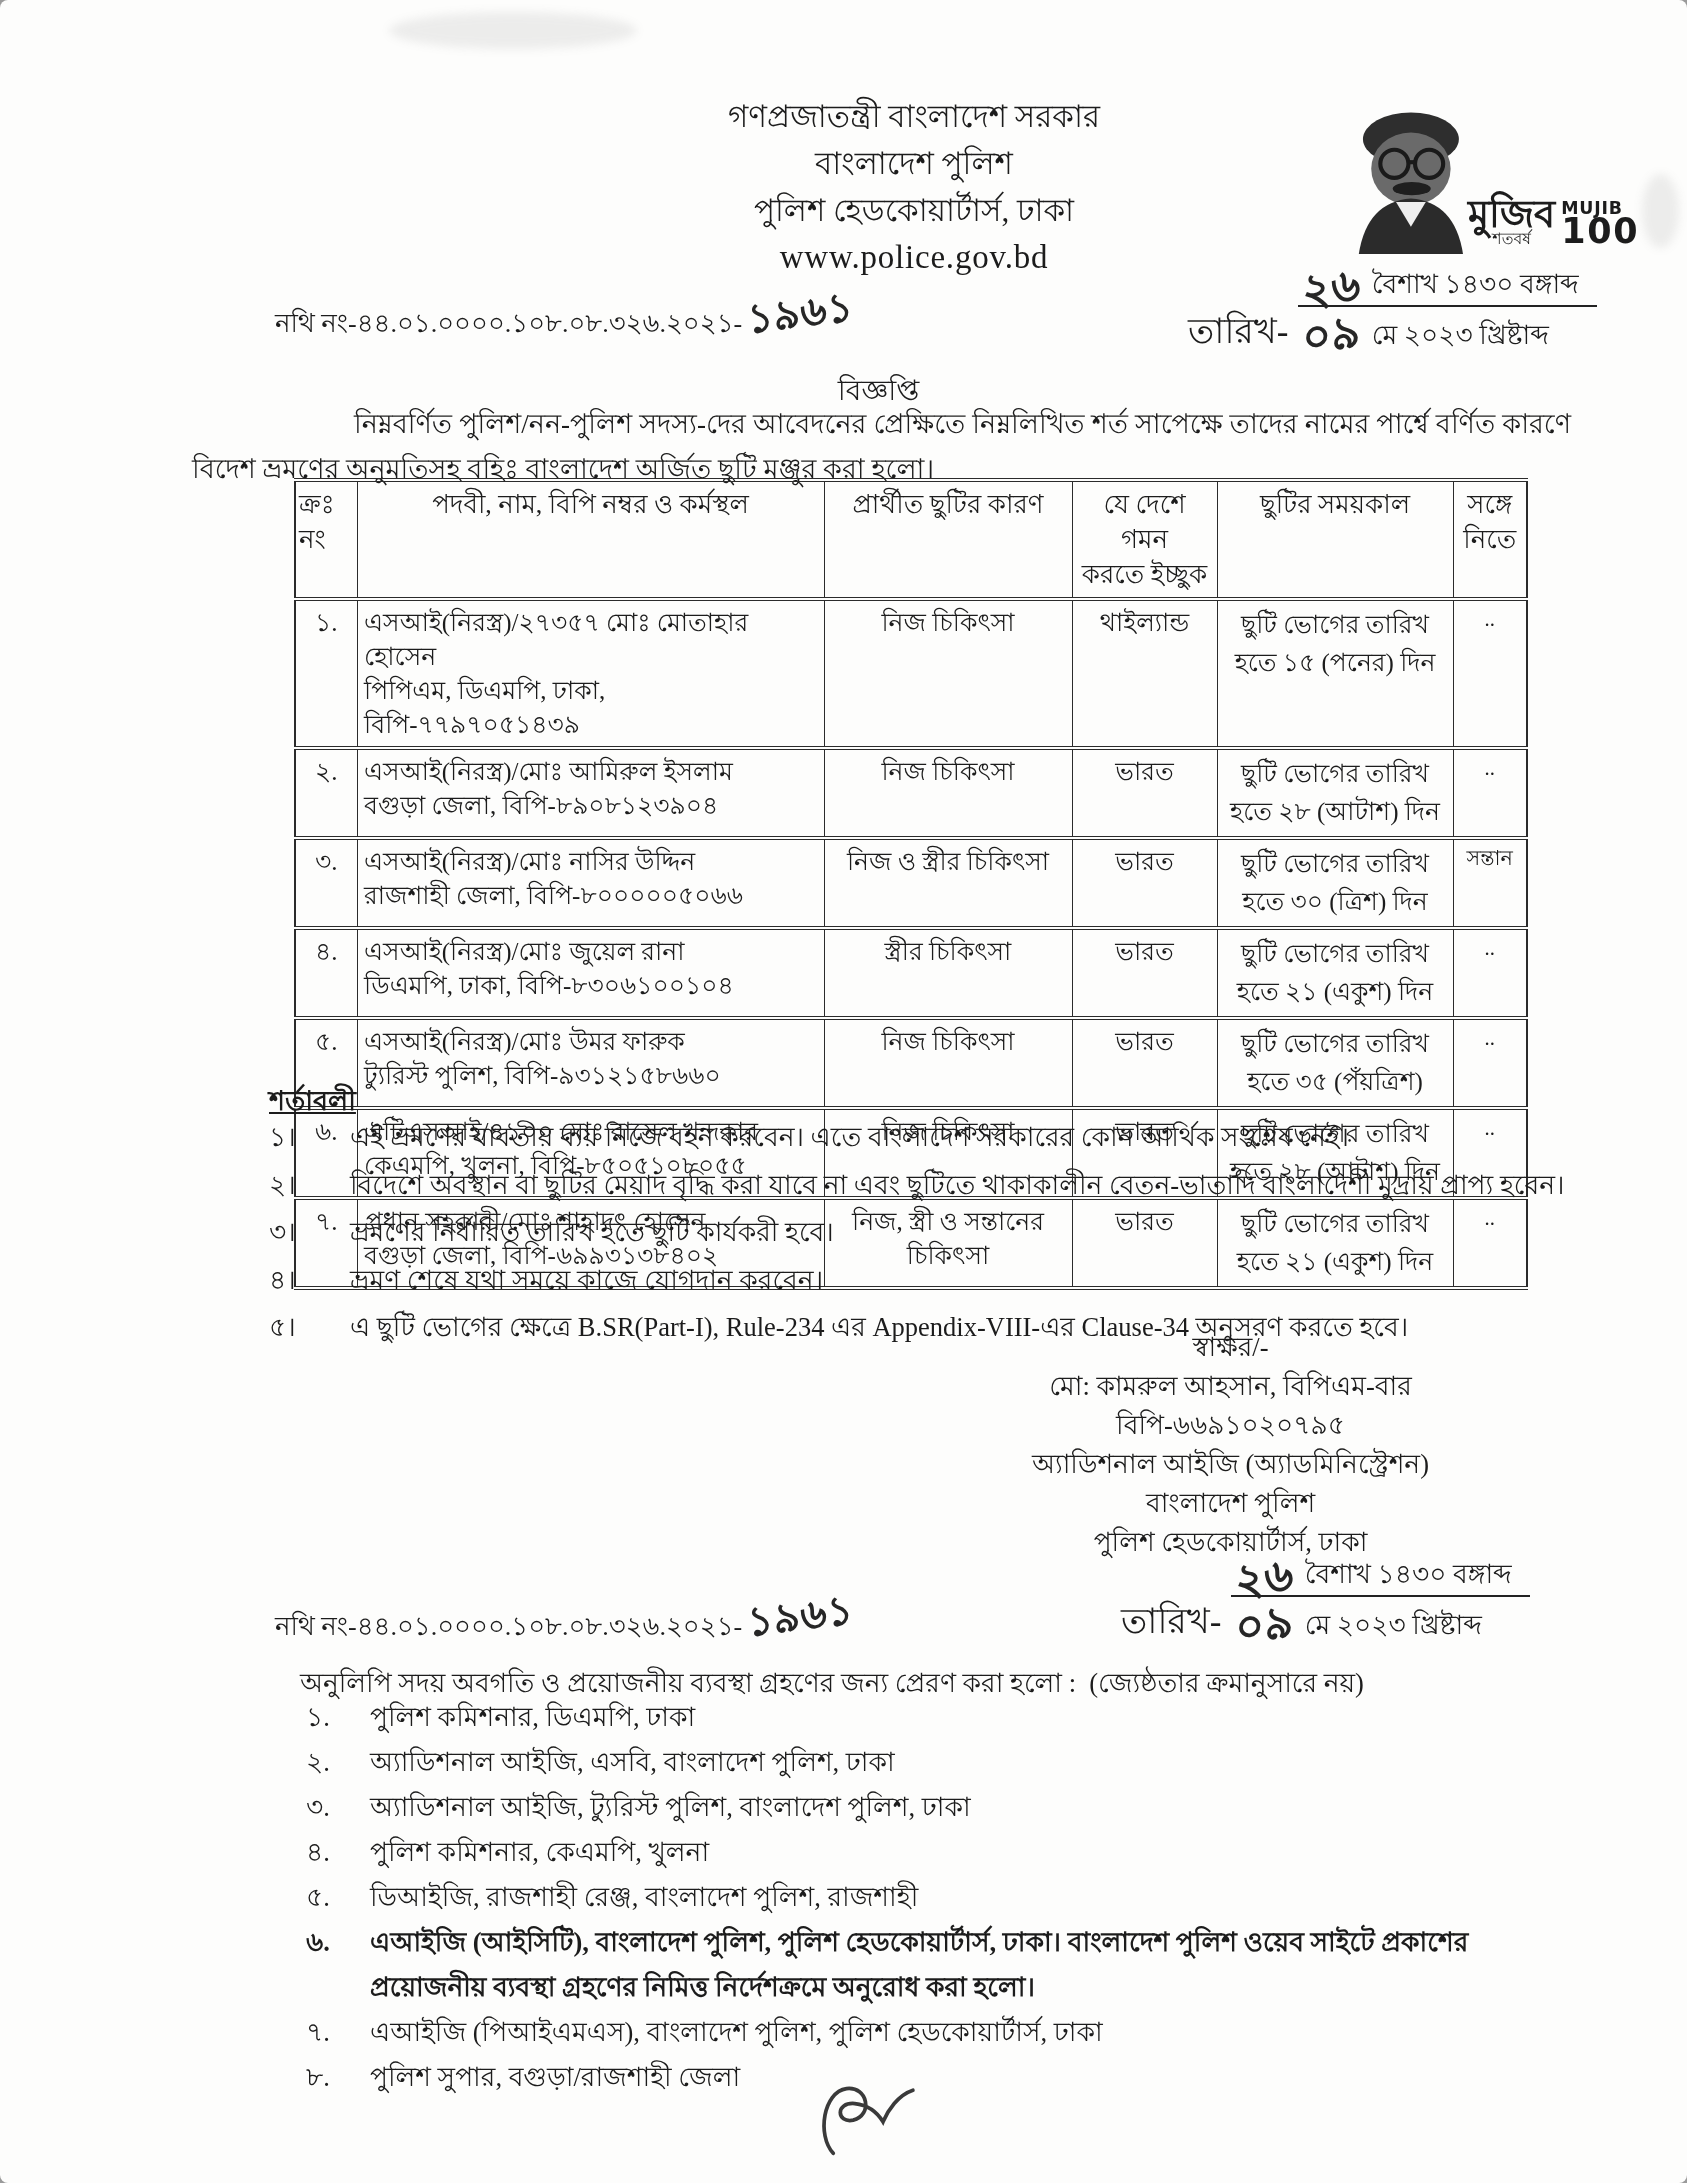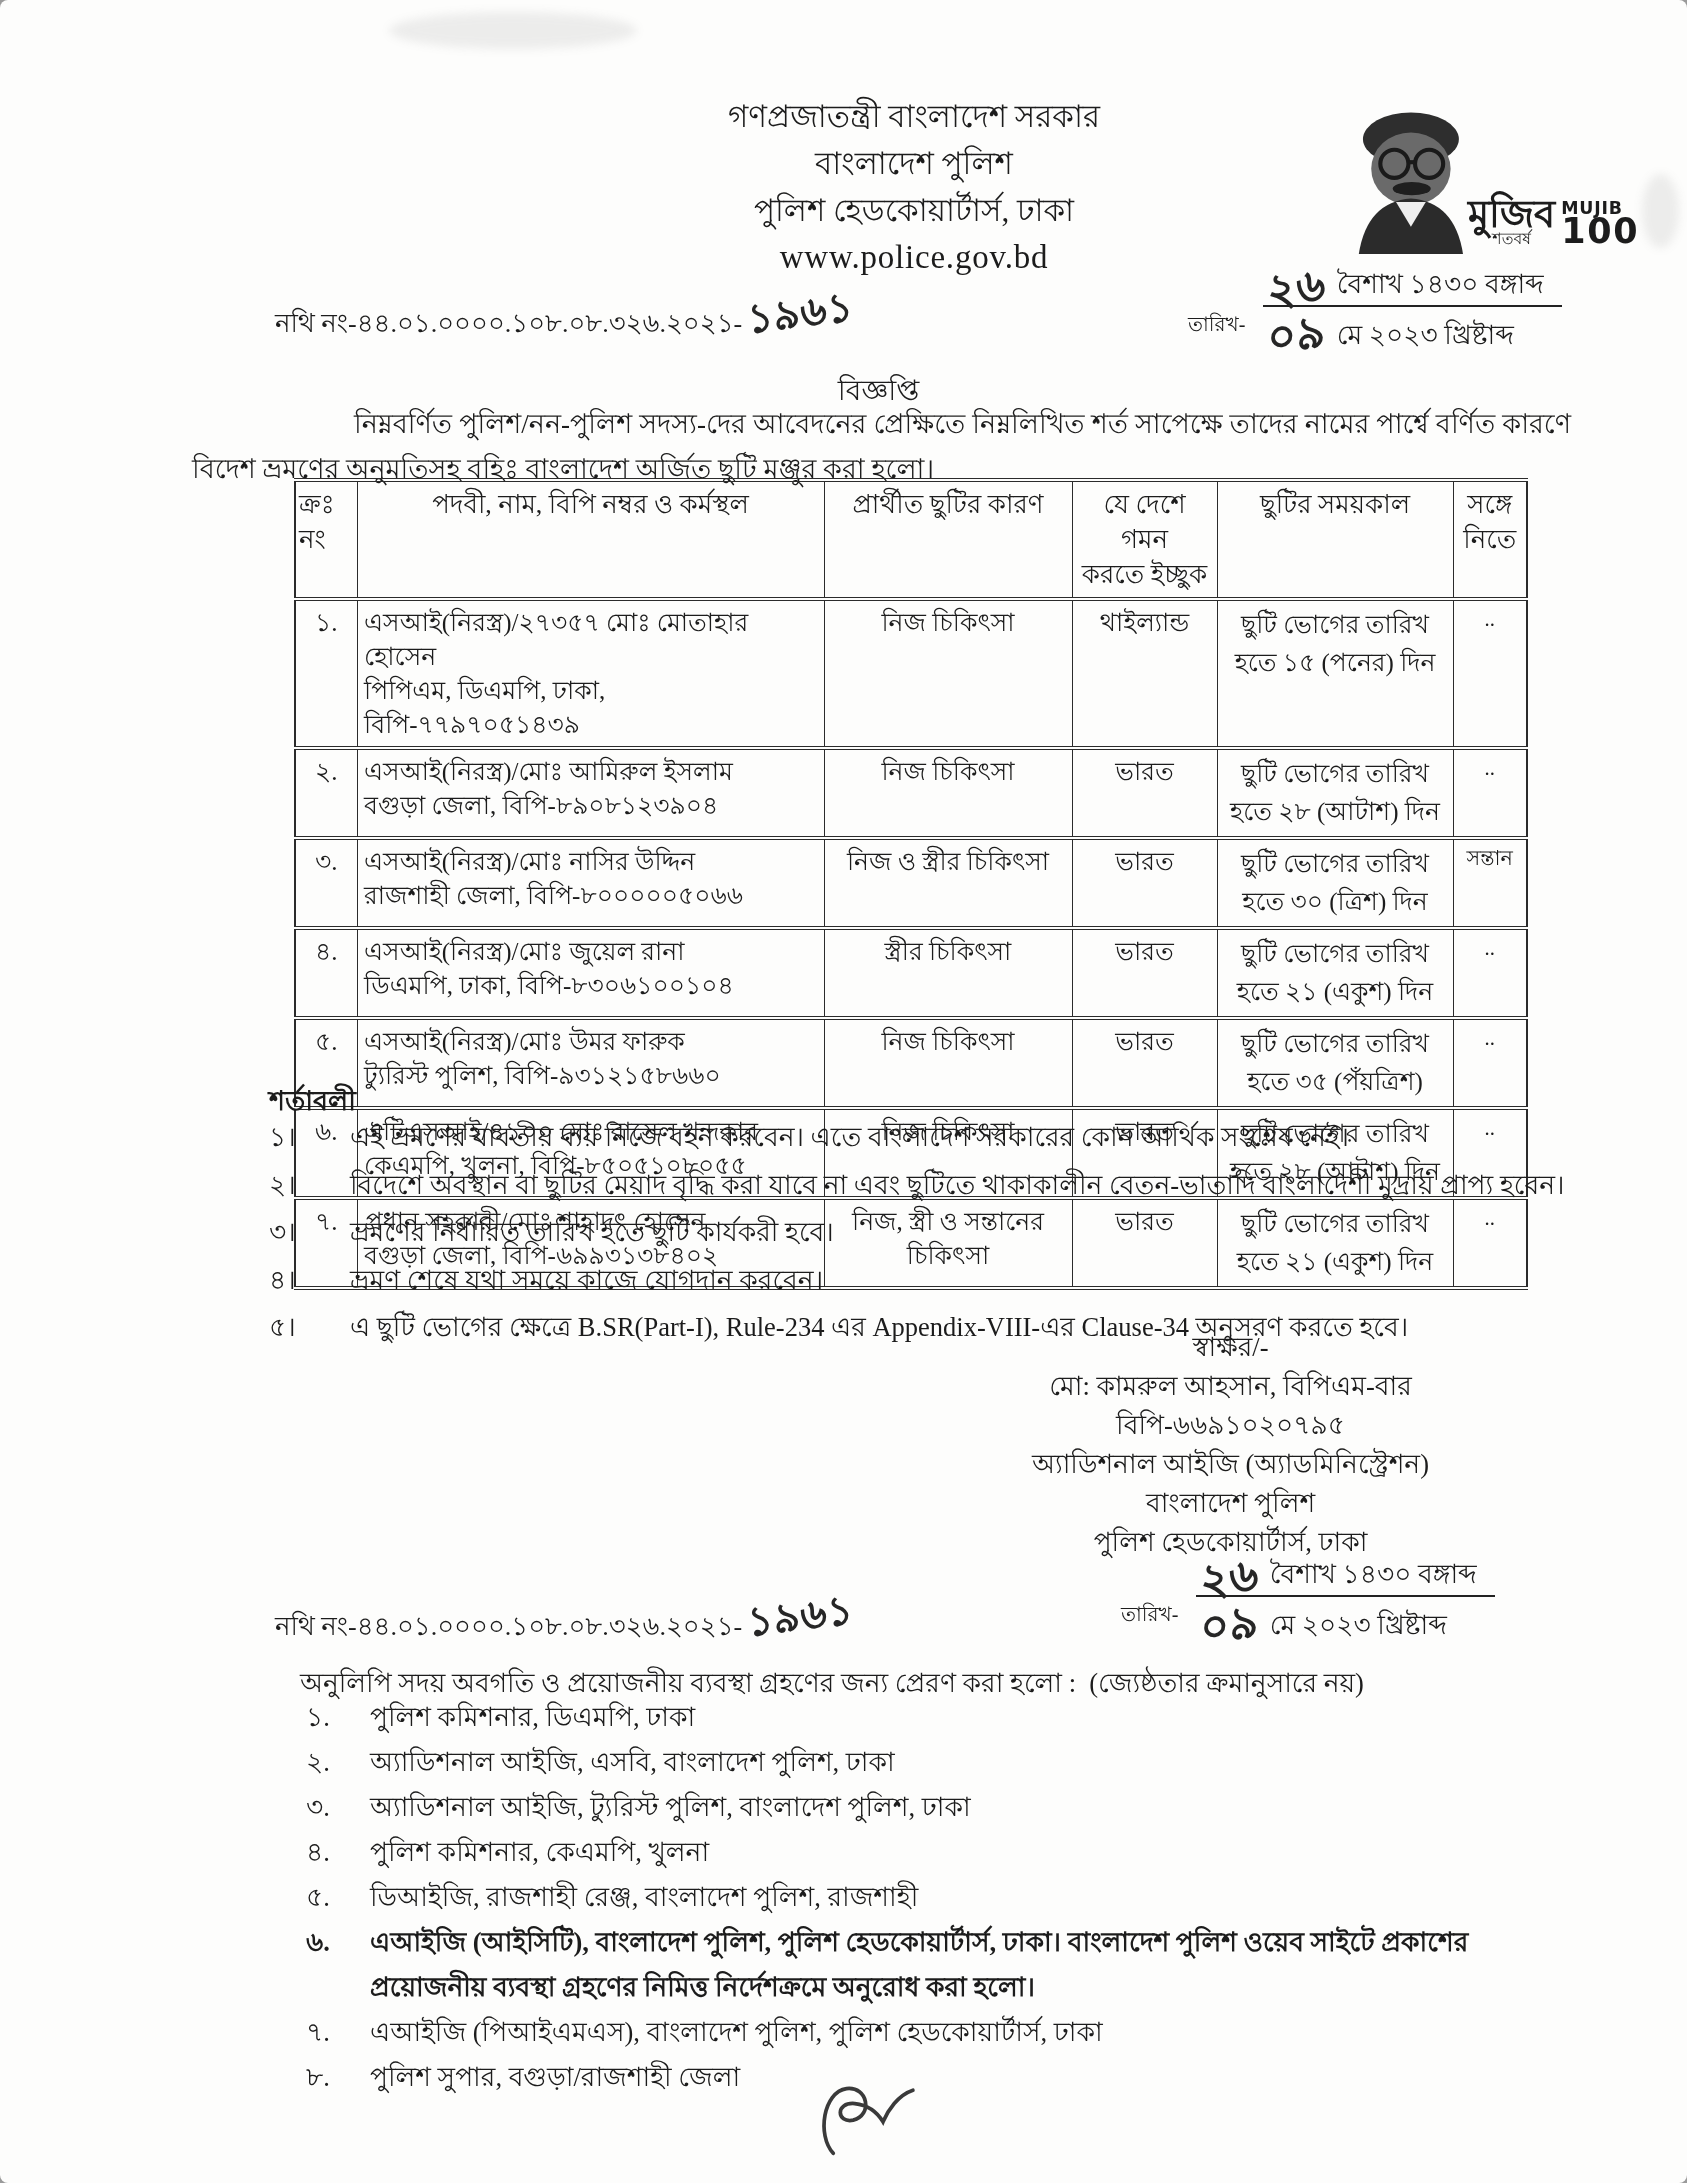--- a/index.html
+++ b/index.html
@@ -24,21 +24,21 @@
   .logo-bn .small{font-size:15.7px;line-height:16.5px;}
   .logo-en{display:flex;flex-direction:column;align-items:flex-start;margin-left:6px;}
   .logo-en .en{font-family:"DejaVu Sans","Liberation Sans",sans-serif;font-weight:bold;font-size:17.4px;line-height:16.5px;letter-spacing:0.8px;}
   .logo-en .num{font-family:"DejaVu Sans","Liberation Sans",sans-serif;font-weight:bold;font-size:35px;line-height:31px;letter-spacing:1.7px;}
   
   .file-line{font-size:26px;white-space:nowrap;}
   .hand{display:inline-block;font-size:41px;font-weight:600;color:#262626;
         transform:rotate(-7deg) skewX(-5deg);line-height:1;}
   .file-line .hand{position:relative;top:-5px;margin-left:5px;}
   .dateblock{display:flex;align-items:center;}
-  .date-label{font-size:20px;margin-right:18px;position:relative;top:19px;}
+  .date-label{font-size:35px;margin-right:10px;position:relative;top:26px;}
   .frac{display:flex;flex-direction:column;}
   .frac-top,.frac-bot{display:flex;align-items:flex-end;white-space:nowrap;font-size:26.5px;}
   .frac-top{border-bottom:2.5px solid #222;padding:0 18px 1.7px 3.3px;}
   .frac-bot{padding:1.7px 18px 0 3.3px;}
   .frac .hand{font-size:45px;margin-right:11.6px;position:relative;top:5px;}
   .frac-top .hand{top:8.3px;}
   
   .notice-title{left:192px;top:372px;width:1373px;text-align:center;font-size:28px;}
   .notice-body{left:192px;top:402px;width:1379px;text-align:justify;text-indent:162px;font-size:27px;line-height:45px;}
   
@@ -53,21 +53,21 @@
   table.leave{border:2.5px solid #2b2b2b;}
   table.leave thead th{height:73px;text-align:center;font-size:26px;}
   table.leave thead th.slh{text-align:left;padding-left:3px;}
   table.leave tbody tr{height:74px;}
   td.sl{text-align:center;}
   td.name{text-align:left;padding-left:10px;}
   td.center{text-align:center;}
   td.dur{text-align:center;line-height:38px;}
   td.comp{text-align:center;vertical-align:middle;font-size:20.7px;}
   
-  .terms-heading{left:269px;top:1083px;font-size:27px;font-weight:bold;}
+  .terms-heading{left:269px;top:1083px;font-size:27px;font-weight:bold;text-decoration:underline;}
   .terms{left:269px;top:1119px;width:1307px;}
   .term{display:flex;margin-bottom:11.6px;font-size:26.5px;line-height:36px;}
   .term .num{flex:0 0 81px;}
   .term .txt{flex:1;}
   
   .sign{left:1032px;top:1328px;width:397px;text-align:center;font-size:26.5px;line-height:39px;}
   
   .memo2-file{left:275px;top:1601px;}
   .memo2-date{left:1121px;top:1548px;}
   

